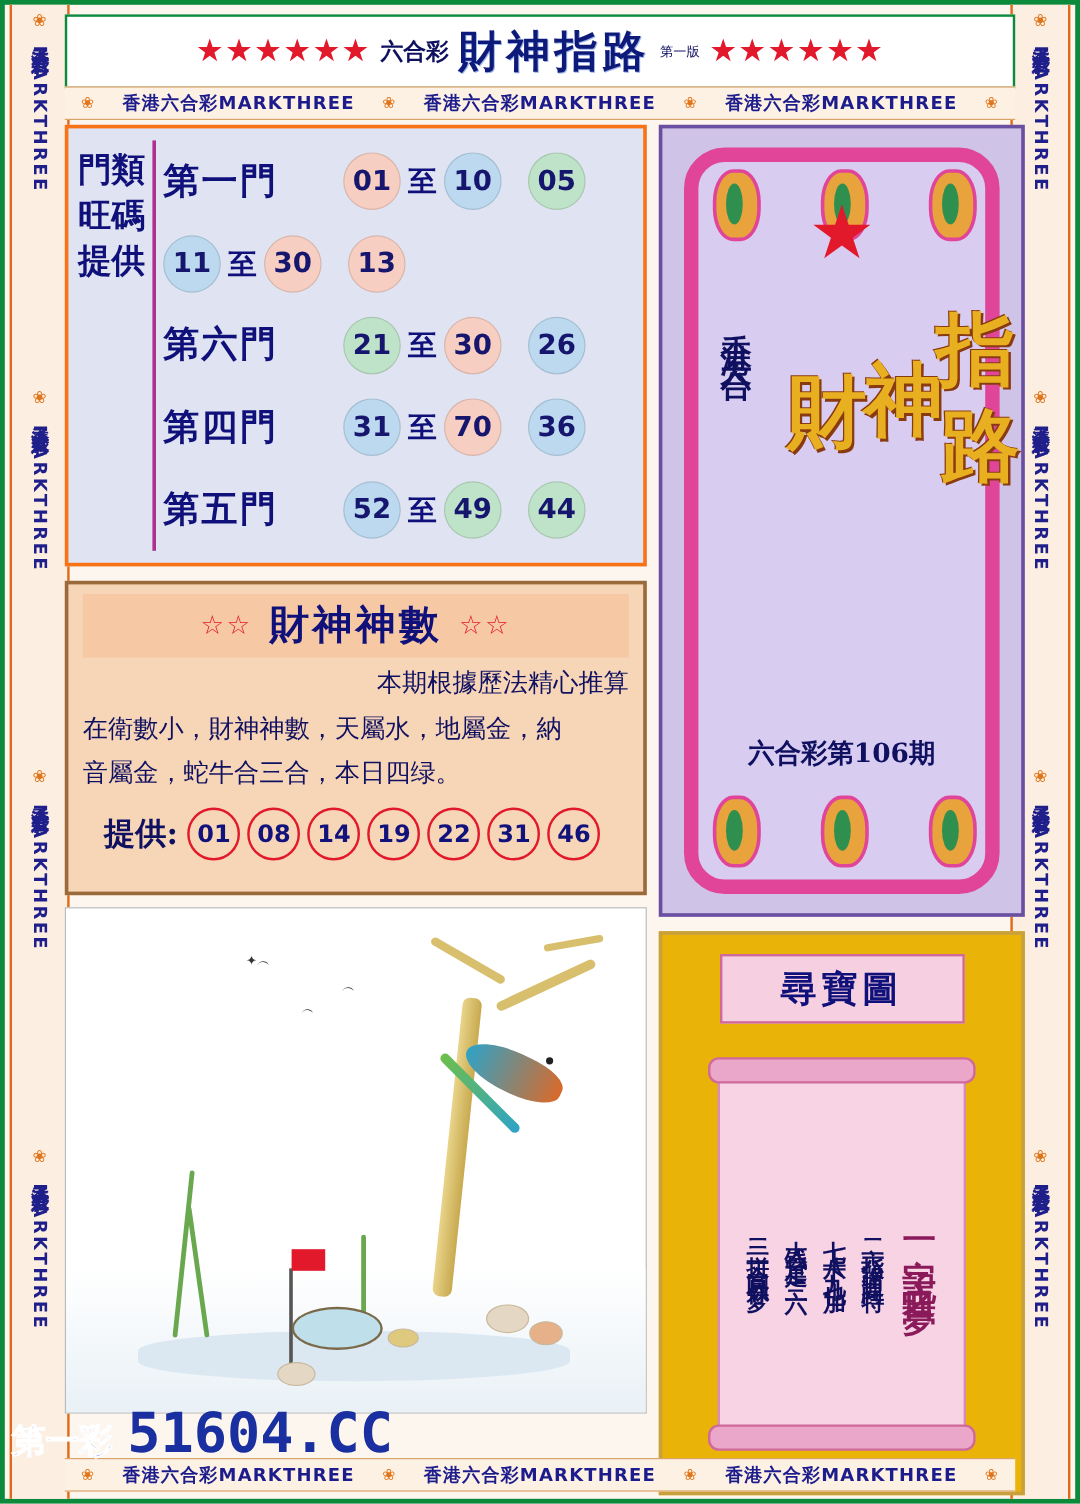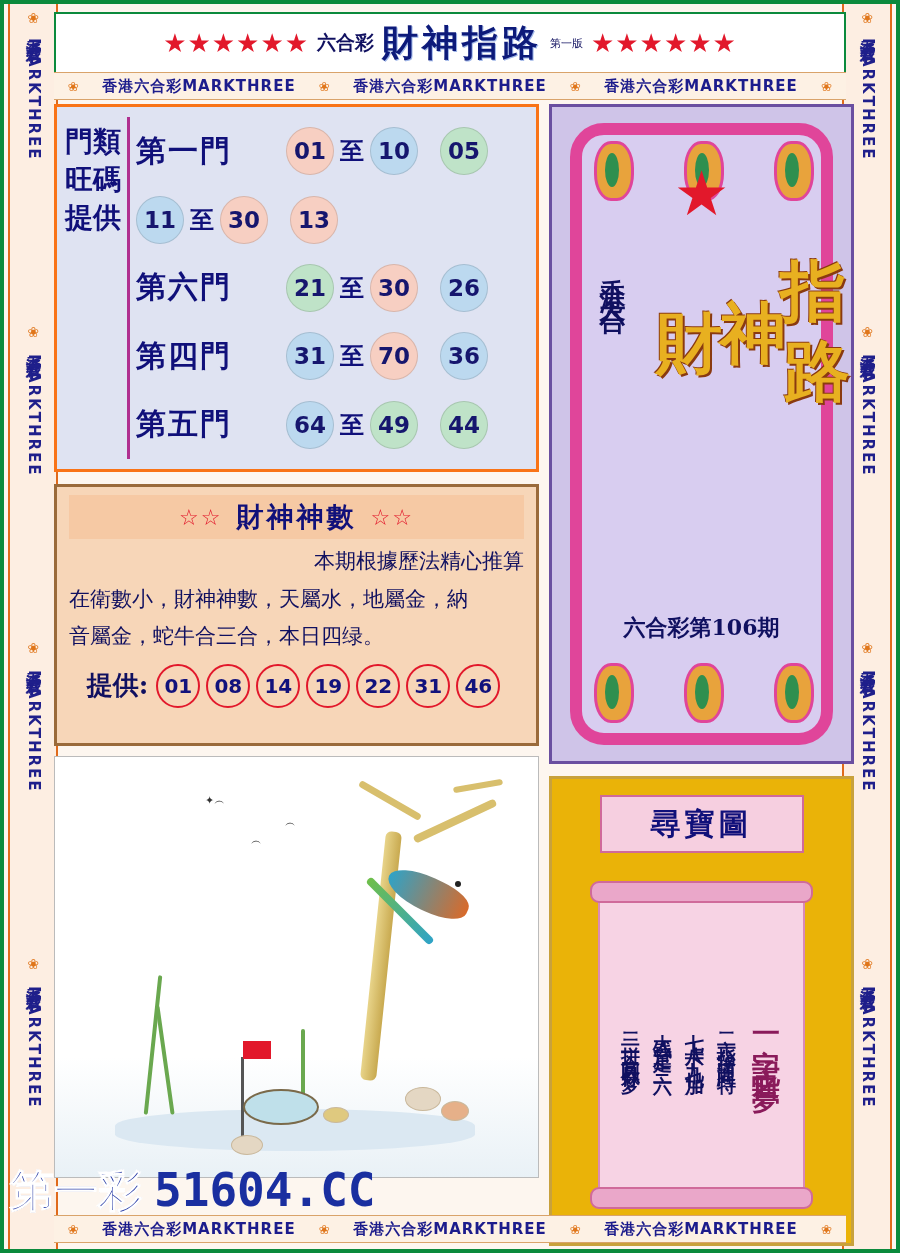--- a/index.html
+++ b/index.html
@@ -100,21 +100,21 @@
 
   
   .shen-box{
     margin-top:12px;background:#f7d6b8;border:3px solid #9a6a3a;
     padding:8px 12px 14px;box-sizing:border-box;height:262px;
   }
   .shen-head{display:flex;align-items:center;justify-content:center;gap:14px;background:#f6c9a4;padding:4px 0;}
   .shen-head .s{color:#e2182b;font-size:22px;letter-spacing:2px;}
   .shen-title{
     font-family:"DejaVu Serif","Liberation Serif",serif;
-    font-size:27px;font-weight:bold;color:#10107a;letter-spacing:3px;
+    font-size:33px;font-weight:bold;color:#10107a;letter-spacing:3px;
   }
   .shen-line{
     font-family:Liberation Sans, sans-serif;
     font-size:21px;color:#101060;line-height:1.5;margin-top:6px;
   }
   .shen-l1{text-align:right;}
   .shen-pick{display:flex;align-items:center;margin-top:12px;justify-content:center;}
   .pick-label{font-family:"DejaVu Serif","Liberation Serif",serif;font-size:26px;font-weight:bold;color:#101060;margin-right:8px;}
   .pick-num{
     width:40px;height:40px;border-radius:50%;border:2px solid #e2182b;
@@ -206,21 +206,21 @@
   }
   .vcol.big{font-size:28px;color:#8a1a5a;letter-spacing:9px;}
 
   
   .wm{
     position:absolute;left:6px;bottom:28px;
     display:flex;align-items:baseline;gap:12px;z-index:5;
   }
   .wm .a{
     font-family:Liberation Mono, monospace;
-    font-size:44px;font-weight:bold;color:#1a2fa0;
+    font-size:28px;font-weight:bold;color:#1a2fa0;
     -webkit-text-stroke:1px #fff;
   }
   .wm .b{
     font-family:"DejaVu Sans Mono","Liberation Mono",monospace;
     font-size:46px;font-weight:bold;color:#1a2fa0;
   }
 </style>
 </head>
 <body>
 
@@ -300,21 +300,21 @@
         <div class="grow">
           <span class="gname">第四門</span>
           <span class="ball blue">31</span>
           <span class="zhi">至</span>
           <span class="ball red">70</span>
           <span class="ball blue gate-res">36</span>
         </div>
 
         <div class="grow">
           <span class="gname">第五門</span>
-          <span class="ball blue">64</span>
+          <span class="ball blue">52</span>
           <span class="zhi">至</span>
           <span class="ball green">49</span>
           <span class="ball green gate-res">44</span>
         </div>
 
       </div>
     </div>
 
     <div class="shen-box">
       <div class="shen-head">

